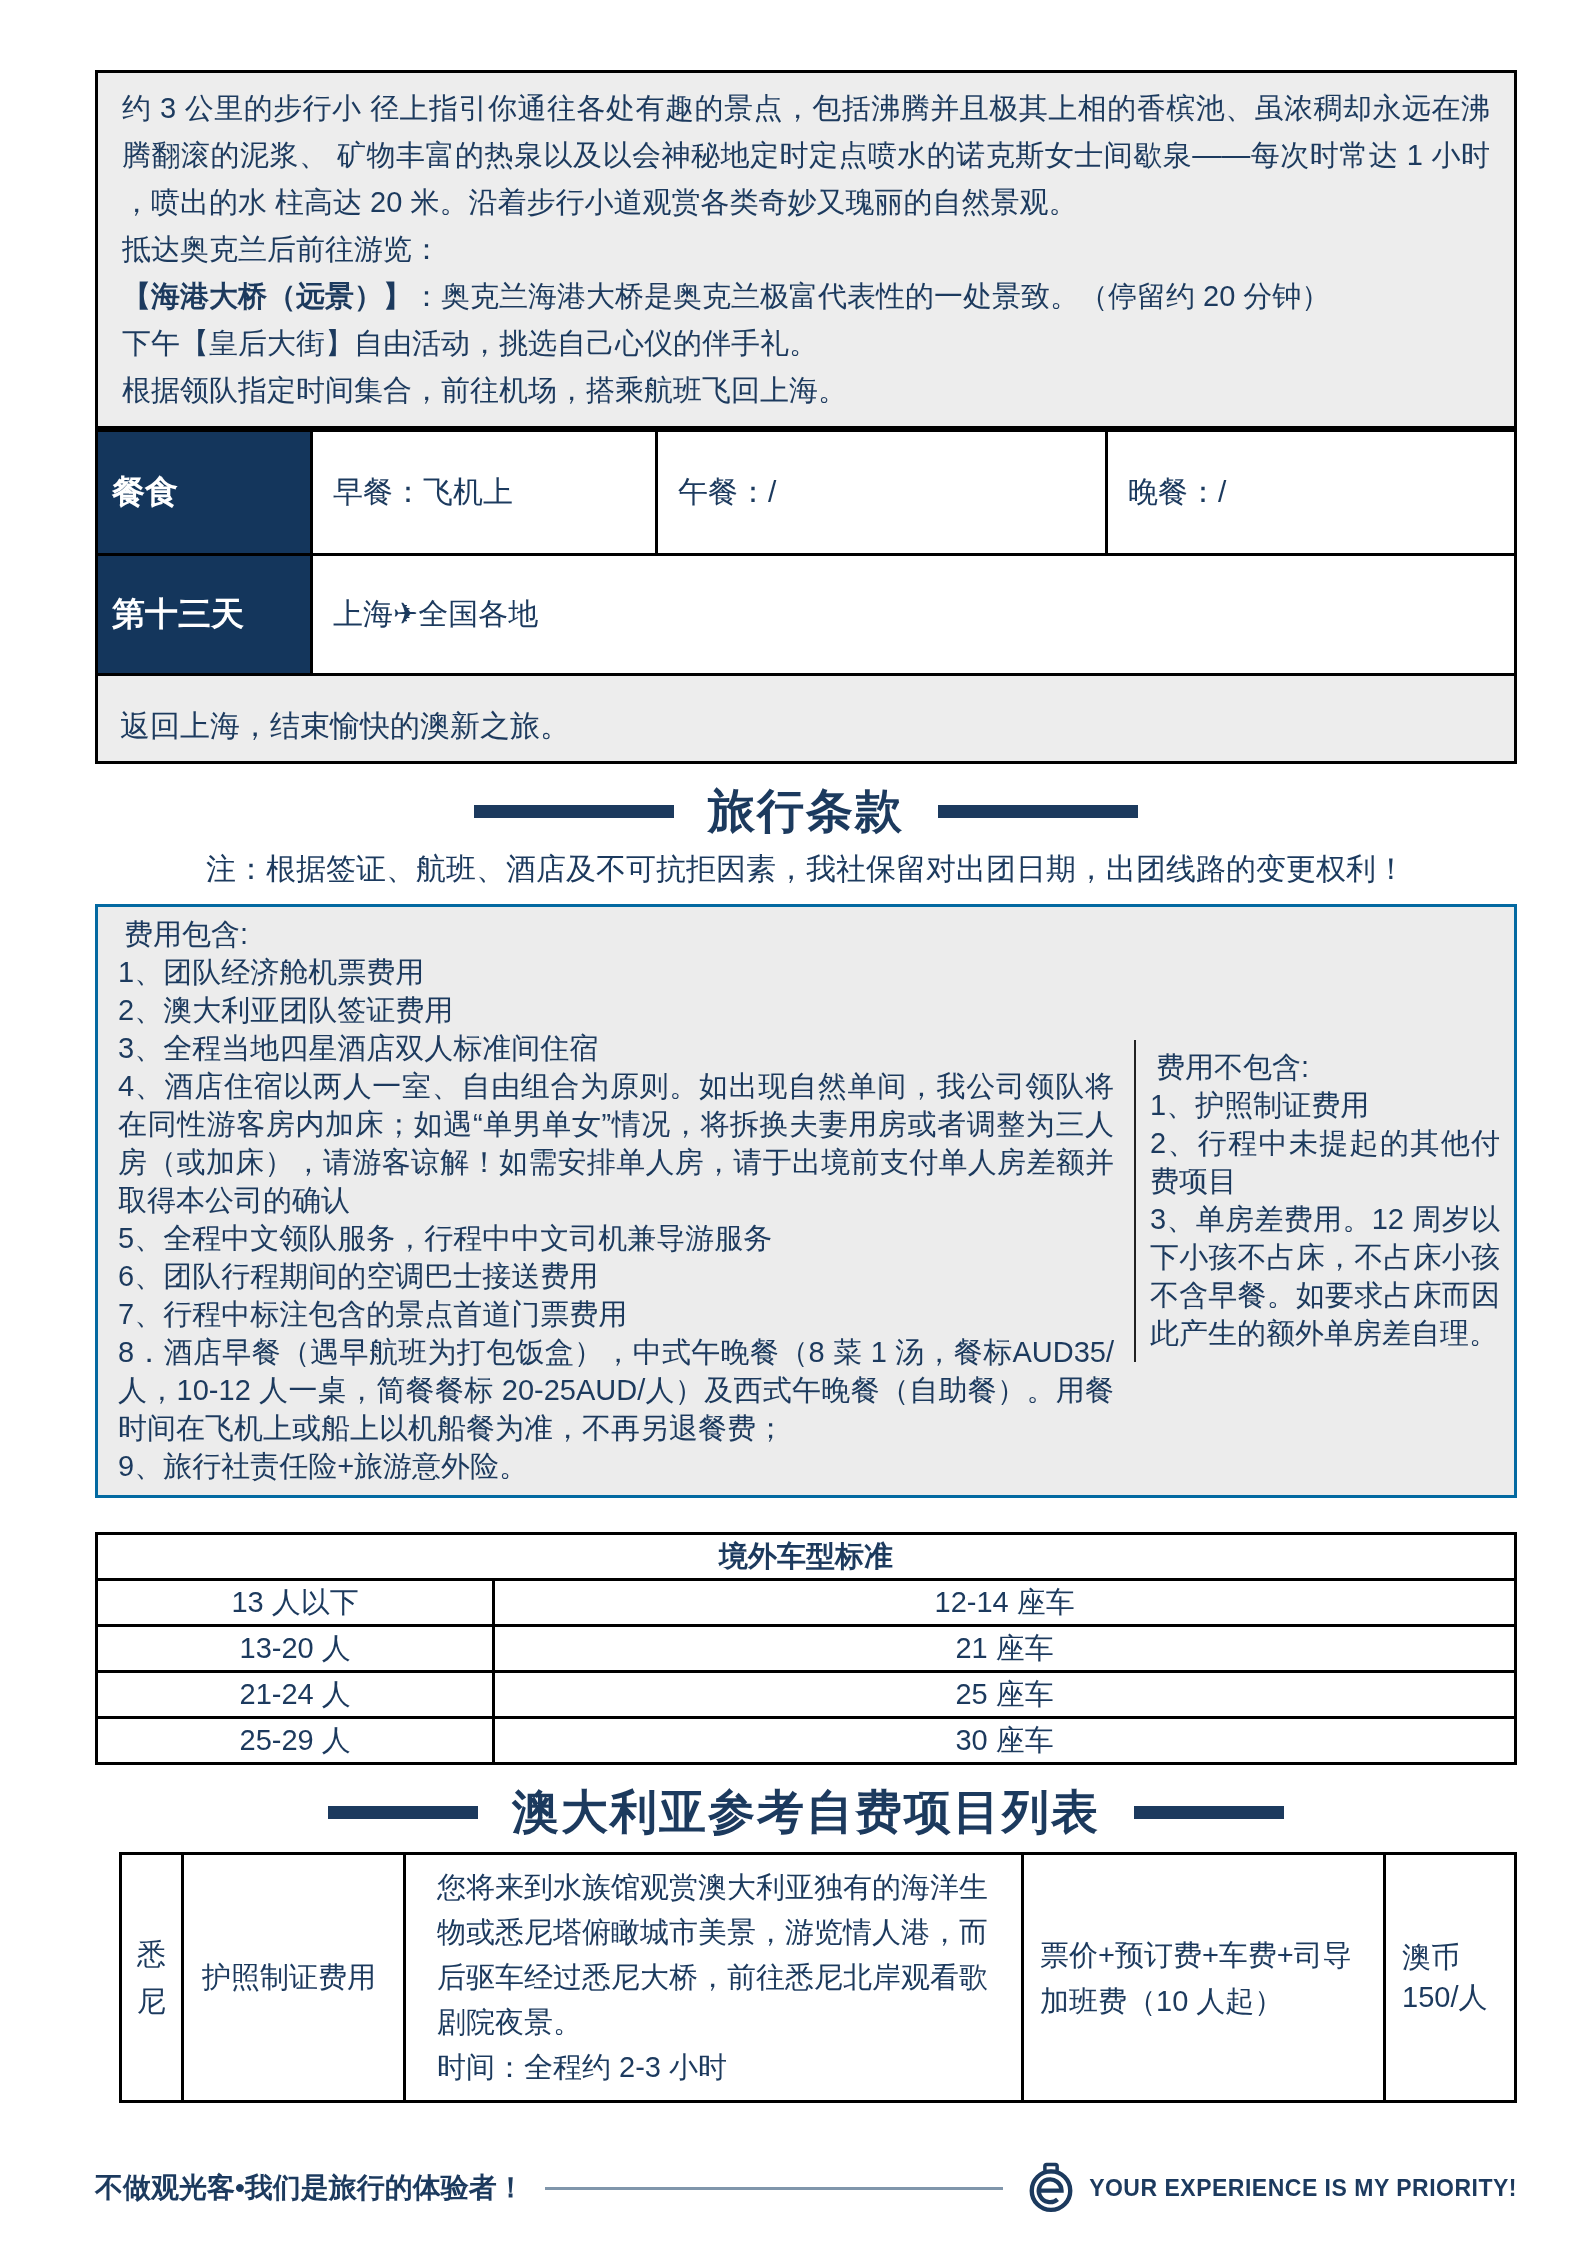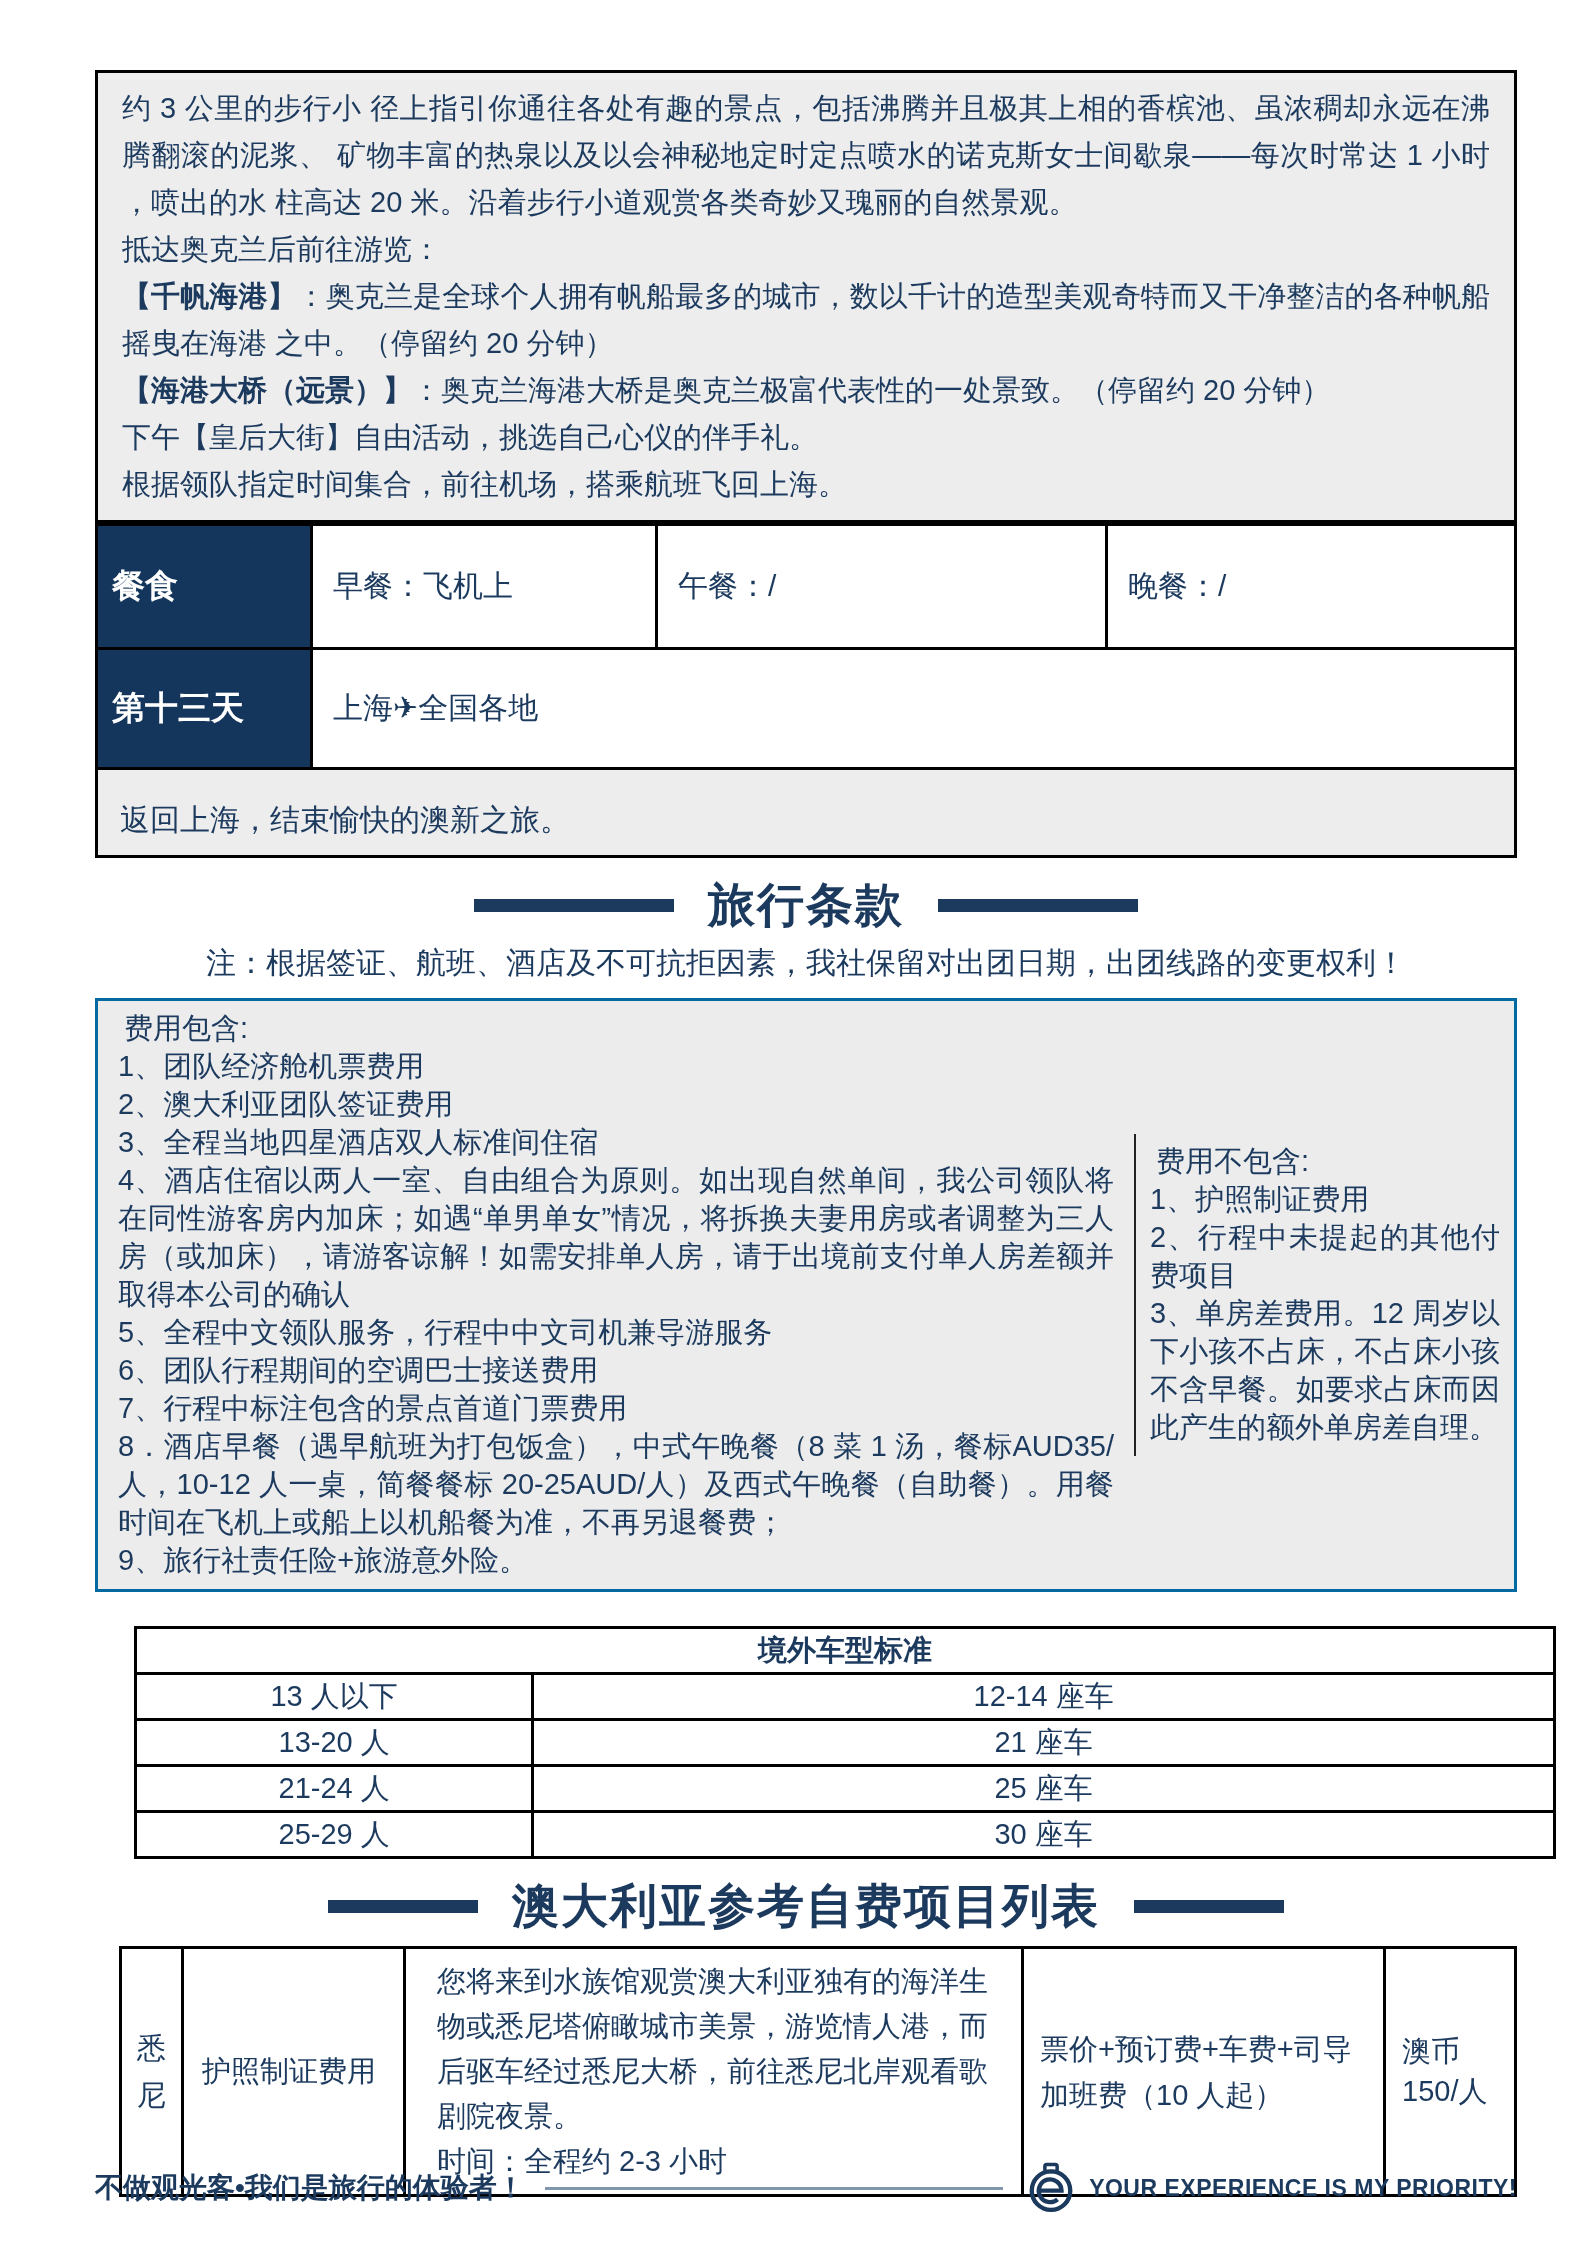--- a/index.html
+++ b/index.html
@@ -57,21 +57,21 @@
 
   
   .costs{display:flex;border:3px solid #0369a1;background:var(--costs-gray);align-items:center;}
   .cost-col{font-size:29px;line-height:38px;}
   .cost-left{flex:1;padding:8px 20px 10px;}
   .cost-right{width:380px;border-left:2px solid #222;padding:8px 14px 10px;}
   .cost-title{padding-left:6px;}
   .cost-item{text-align:justify;}
 
   
-  .vehicle-table{width:100%;margin-top:34px;margin-left:39px;}
+  .vehicle-table{width:100%;margin-top:34px;}
   .vehicle-table td{border:3px solid #000;text-align:center;font-size:29px;height:46px;background:#fff;}
   .vt-head{background:var(--head-gray);font-weight:bold;height:50px;font-size:29px;color:var(--navy);}
   .vt-col1{width:28%;}
 
   
   .tours-table{width:calc(100% - 24px);margin-left:24px;margin-top:8px;}
   .tours-table td{border:3px solid #000;font-size:29px;background:#fff;vertical-align:middle;}
   .city-cell{width:62px;text-align:center;line-height:1.6;word-break:break-all;padding:6px 2px;}
   .tname-cell{width:222px;padding-left:18px;}
   .tdesc-cell{width:618px;padding:10px 31px;line-height:45px;vertical-align:top;}
@@ -89,21 +89,20 @@
   .tagline{font-size:23px;font-weight:bold;letter-spacing:0.5px;white-space:nowrap;}
 </style>
 </head>
 <body>
 
 <div class="page">
 
   <div class="itinerary-box">
     <p><span>约 3 公里的步行小  径上指引你通往各处有趣的景点，包括沸腾并且极其上相的香槟池、虽浓稠却永远在沸腾翻滚的泥浆、 矿物丰富的热泉以及以会神秘地定时定点喷水的诺克斯女士间歇泉——每次时常达 1 小时 ，喷出的水  柱高达 20 米。沿着步行小道观赏各类奇妙又瑰丽的自然景观。</span></p>
     <p><span>抵达奥克兰后前往游览：</span></p>
-    <p><b>【千帆海港】</b><span>：奥克兰是全球个人拥有帆船最多的城市，数以千计的造型美观奇特而又干净整洁的各种帆船摇曳在海港 之中。（停留约 20 分钟）</span></p>
     <p><b>【海港大桥（远景）】</b><span>：奥克兰海港大桥是奥克兰极富代表性的一处景致。（停留约 20 分钟）</span></p>
     <p><span>下午【皇后大街】自由活动，挑选自己心仪的伴手礼。</span></p>
     <p><span>根据领队指定时间集合，前往机场，搭乘航班飞回上海。</span></p>
   </div>
 
   <table class="day-table">
     <tbody>
         <tr>
       <td class="navy-cell">餐食</td>
       <td class="meal-cell w2">早餐：飞机上</td>

